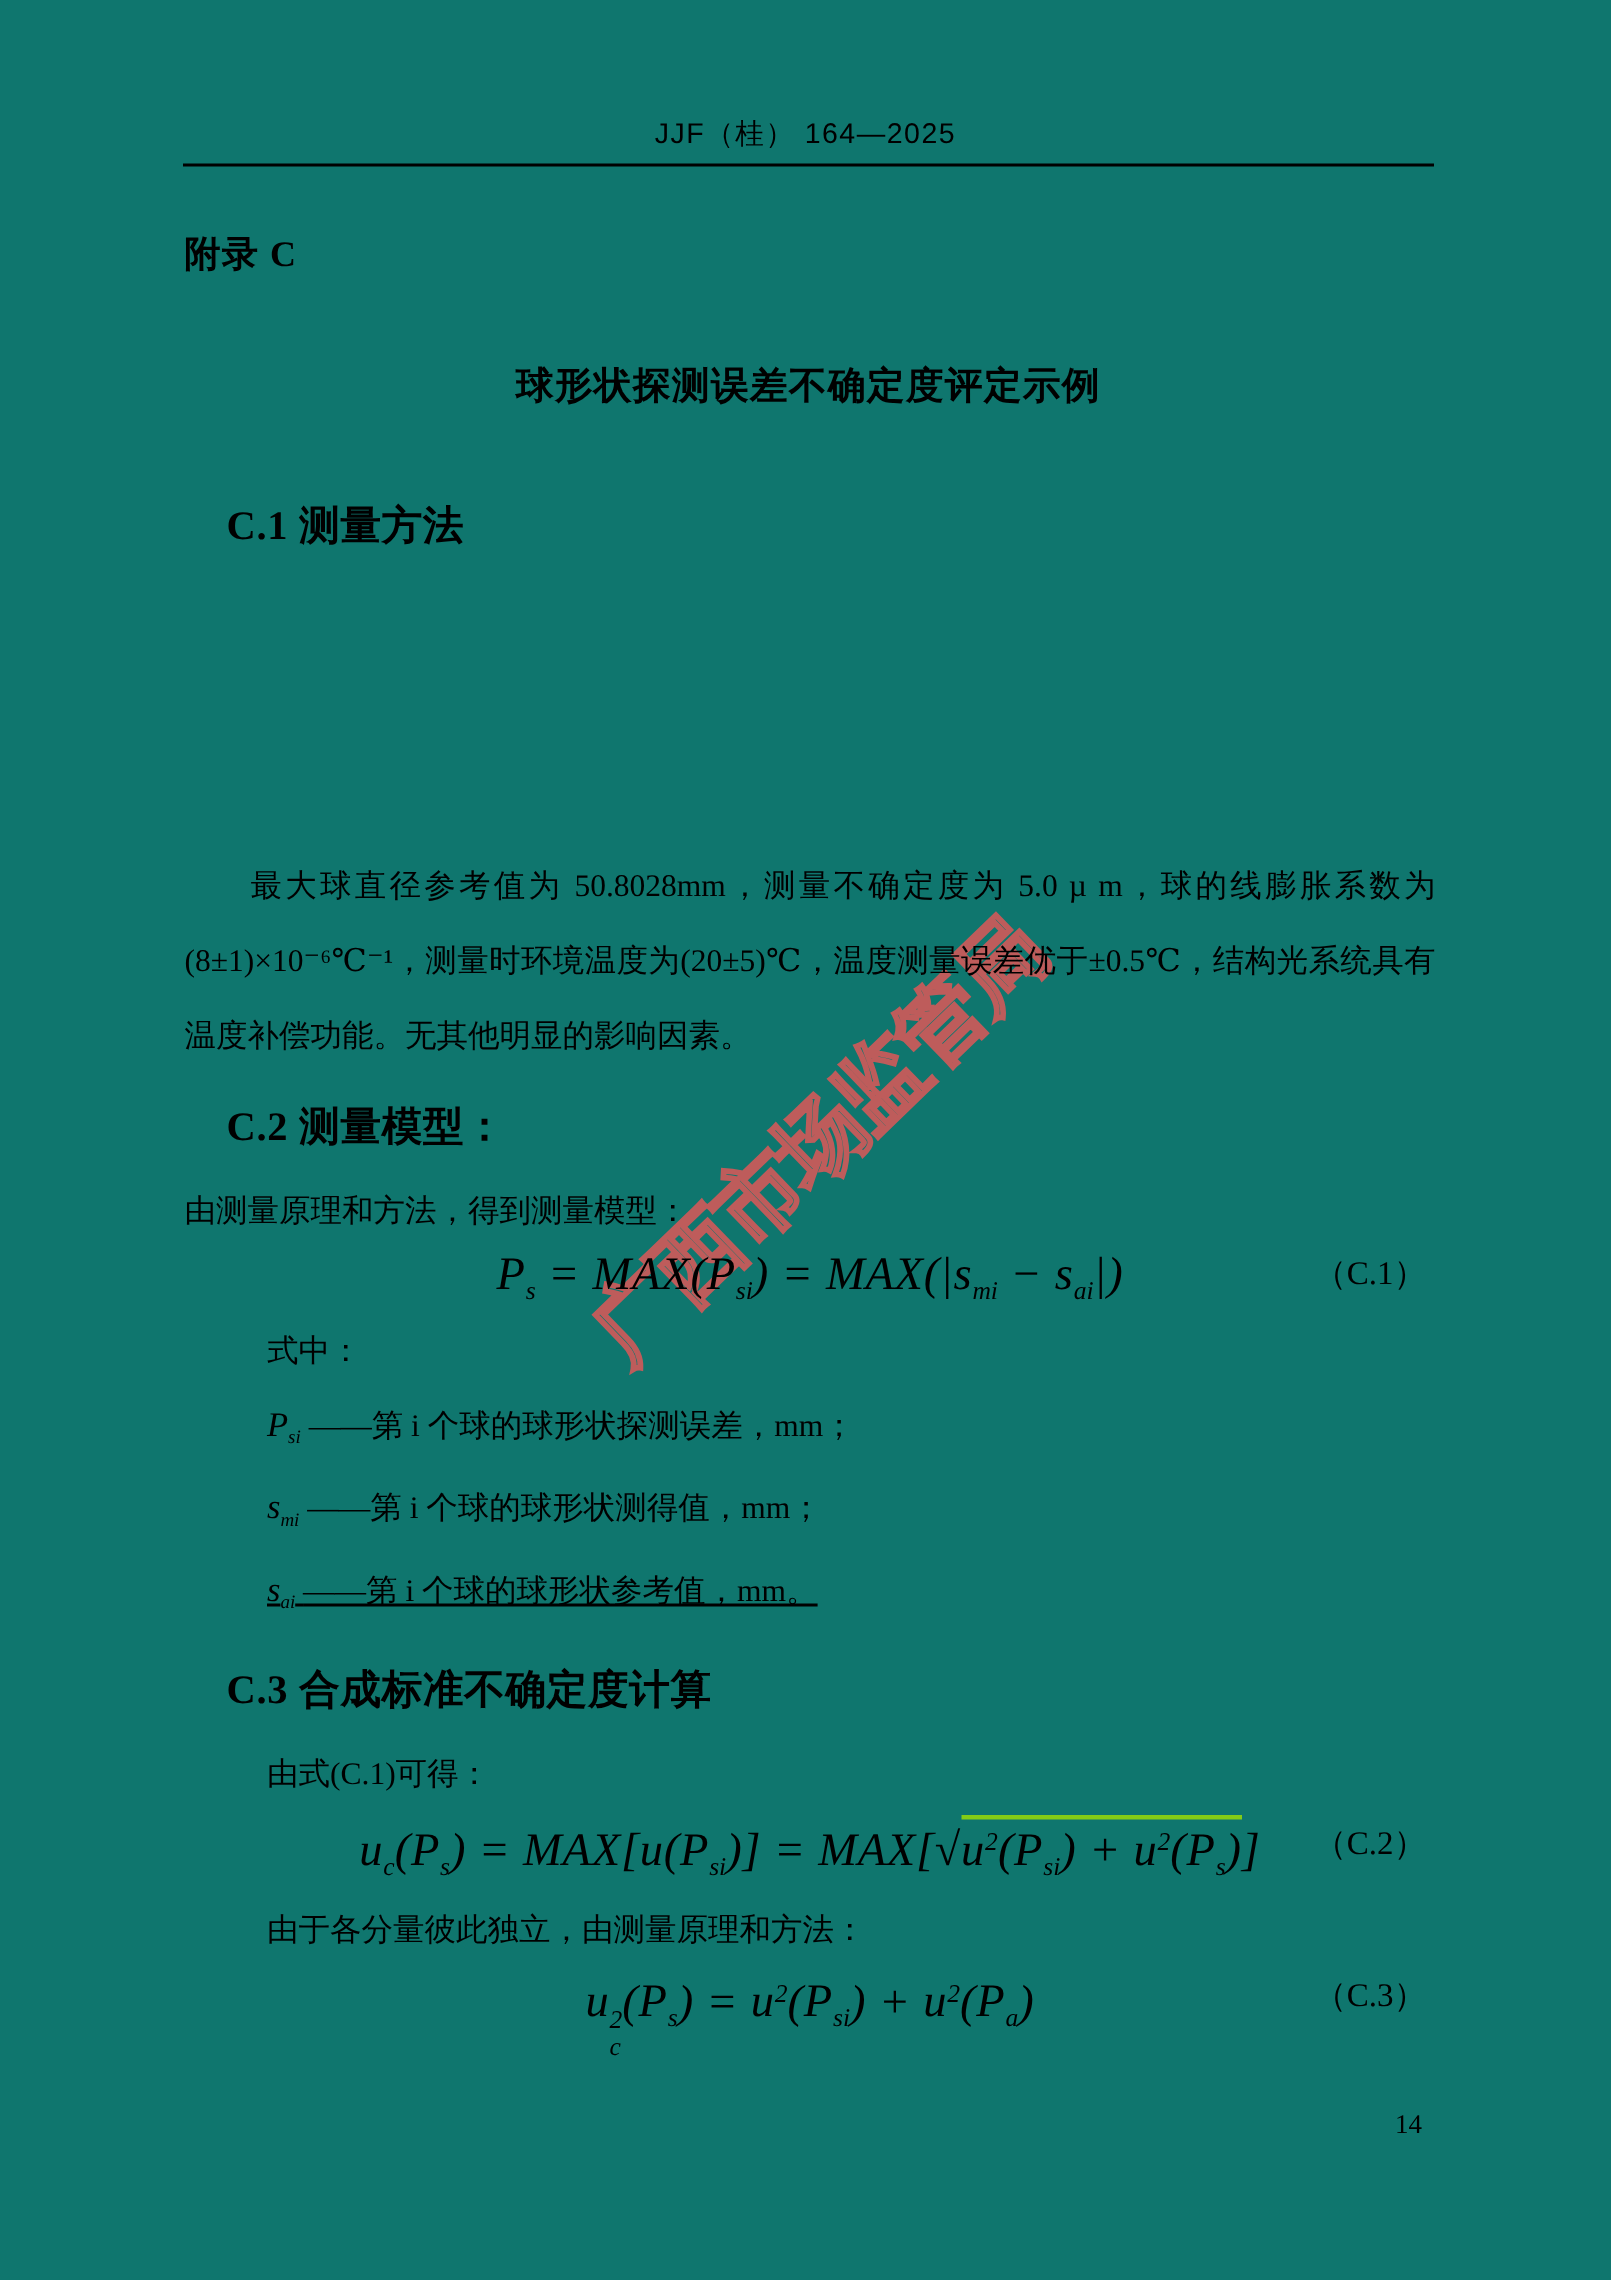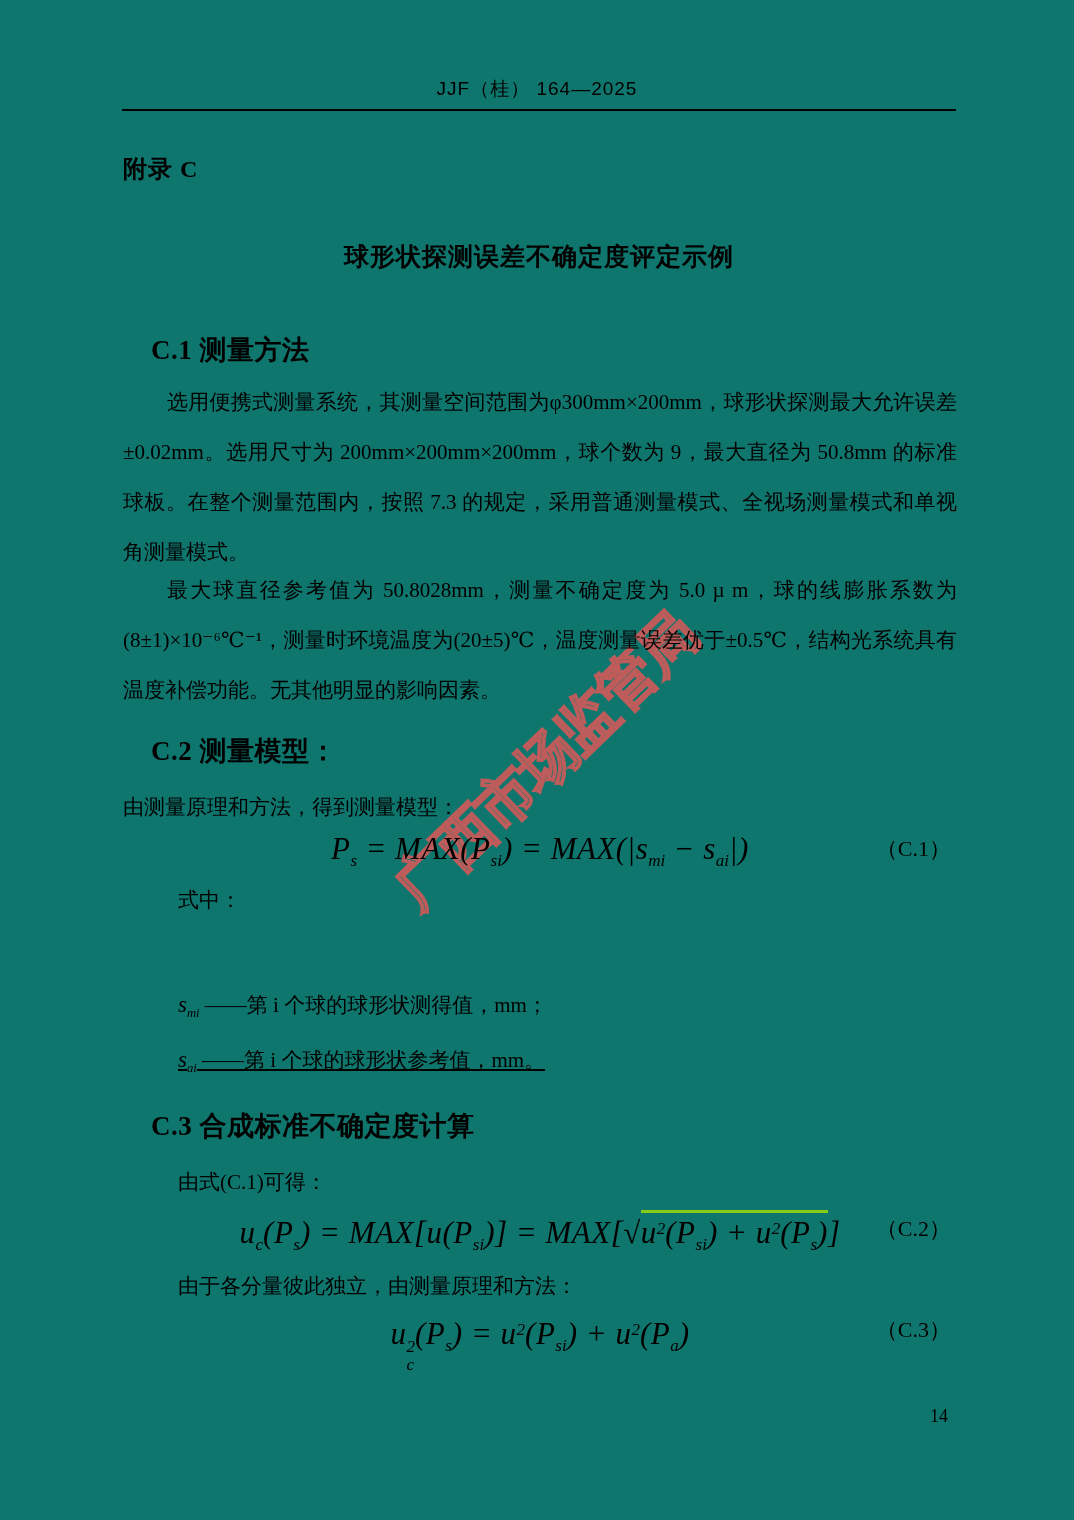--- a/index.html
+++ b/index.html
@@ -113,33 +113,36 @@
 
   <div class="doc-header">JJF（桂） 164—2025</div>
   <div class="header-rule"></div>
 
   <div class="watermark" style="-webkit-text-stroke: 2px rgb(221, 88, 88);">广西市场监管局</div>
 
   <div class="appendix-label">附录 C</div>
   <div class="doc-title">球形状探测误差不确定度评定示例</div>
 
   <div class="sec-heading" id="c1-heading">C.1 测量方法</div>
-  <div class="para" id="c1-para1">选用便携式测量系统，其测量空间范围为φ300mm×200mm，球形状探测最大允许误差±0.02mm。选用尺寸为 200mm×200mm×200mm，球个数为 9，最大直径为 50.8mm 的标准球板。在整个测量范围内，按照 7.3 的规定，采用普通测量模式、全视场测量模式和单视角测量模式。</div>
   <div class="para" id="c1-para2">最大球直径参考值为 50.8028mm，测量不确定度为 5.0 µ m，球的线膨胀系数为(8±1)×10⁻⁶℃⁻¹，测量时环境温度为(20±5)℃，温度测量误差优于±0.5℃，结构光系统具有温度补偿功能。无其他明显的影响因素。</div>
 
   <div class="sec-heading" id="c2-heading">C.2 测量模型：</div>
   <div class="para" id="c2-intro">由测量原理和方法，得到测量模型：</div>
 
   <div class="formula-row" id="formula-1">
     <span class="formula"><span>P<sub>s</sub></span><span> = MAX(</span><span>P<sub>si</sub></span><span>) = MAX(|</span><span>s<sub>mi</sub></span><span> − </span><span>s<sub>ai</sub></span><span>|)</span></span>
     <span class="f-label">（C.1）</span>
   </div>
 
   <div class="indent-line" id="where-label">式中：</div>
 
+  <div class="def-row" id="def-0">
+    <span class="term"><span>P<sub>si</sub></span></span>
+    <span>——第 i 个球的球形状探测误差，mm；</span>
+  </div>
   <div class="def-row" id="def-1">
     <span class="term"><span>s<sub>mi</sub></span></span>
     <span>——第 i 个球的球形状测得值，mm；</span>
   </div>
   <div class="def-row" id="def-2">
     <span class="term"><span>s<sub>ai</sub></span></span>
     <span>——第 i 个球的球形状参考值，mm。</span>
   </div>
 
   <div class="sec-heading" id="c3-heading">C.3 合成标准不确定度计算</div>

